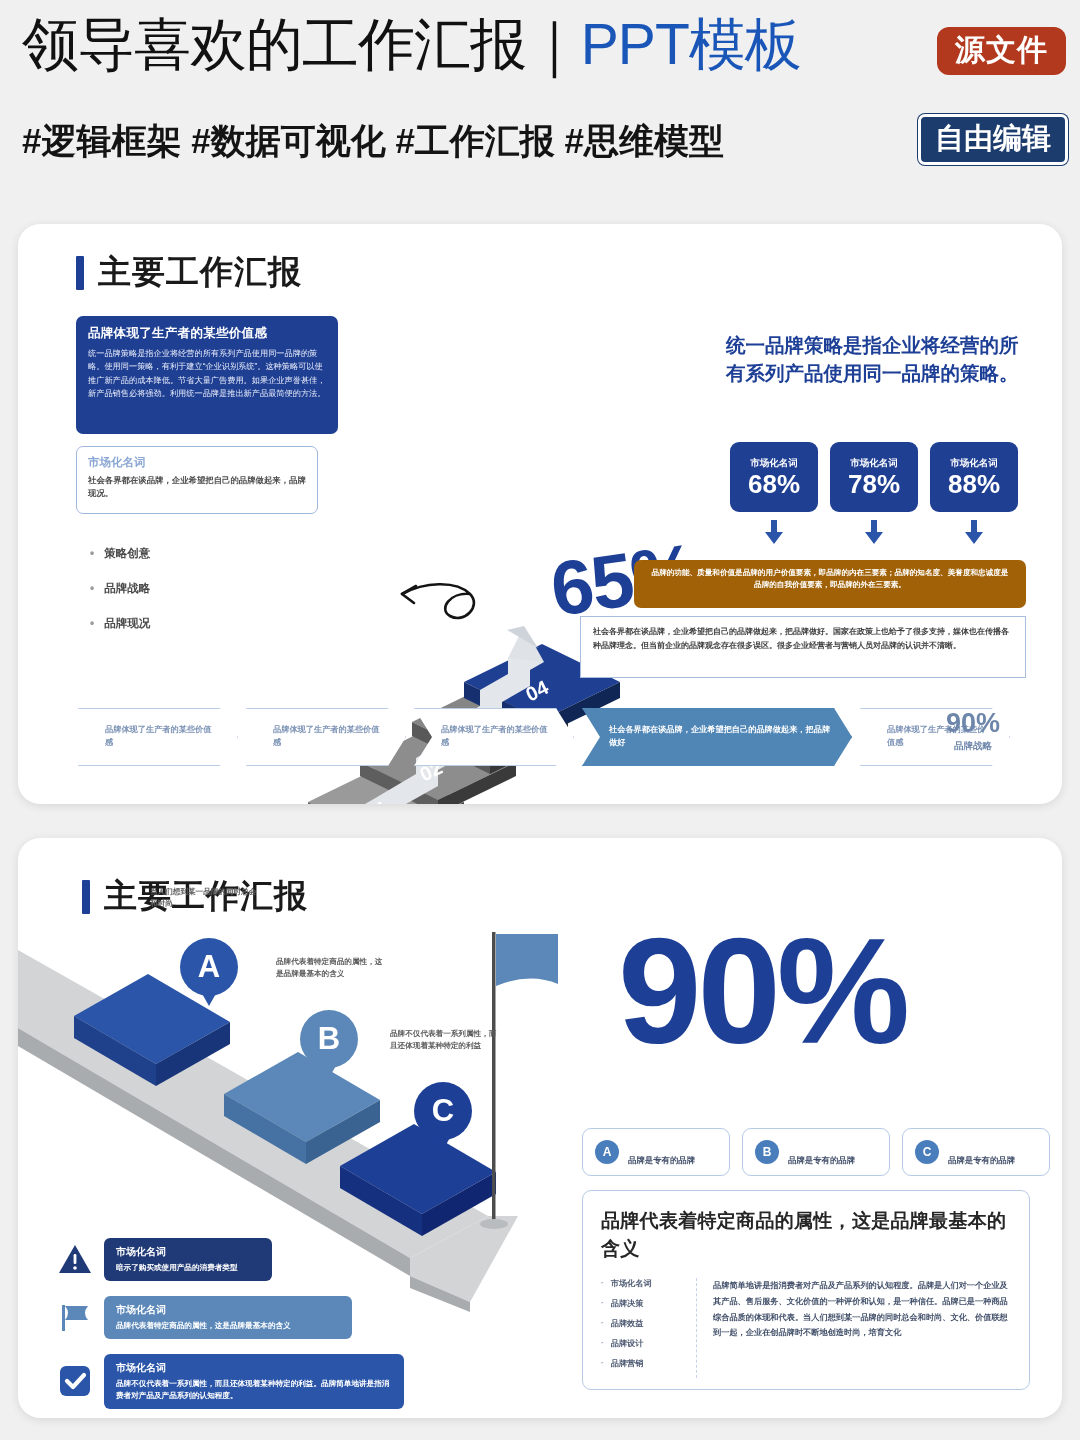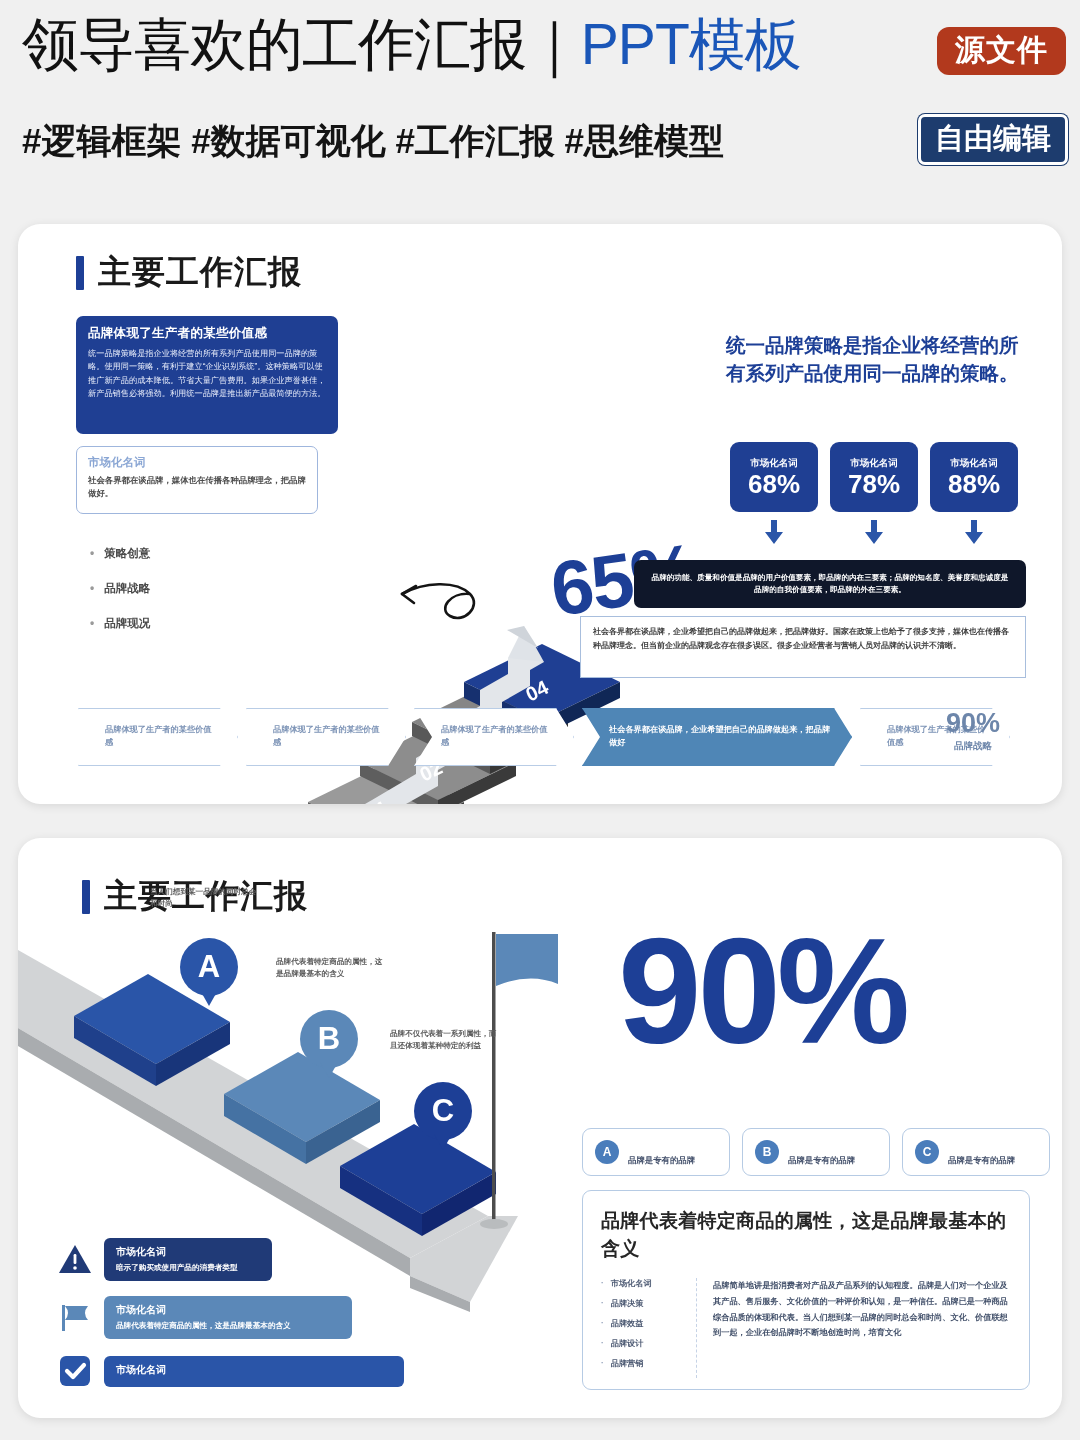--- a/index.html
+++ b/index.html
@@ -85,22 +85,22 @@
     width: 88px; height: 70px; background: #1f3f93; border-radius: 9px;
     color: #fff; display: flex; flex-direction: column; align-items: center; justify-content: center;
   }
   .pct-card .lbl { font-size: 9.5px; font-weight: 700; margin-bottom: 1px; }
   .pct-card .val { font-size: 26px; font-weight: 700; line-height: 1; }
   .arrows-row { position: absolute; left: 712px; top: 296px; display: flex; gap: 12px; }
   .arrows-row .cell { width: 88px; display: flex; justify-content: center; }
 
   .mid-blue-box {
     position: absolute; left: 616px; top: 336px; width: 392px; height: 48px;
-    background: #0f172a; border-radius: 7px; padding: 7px 16px;
-    display: flex; align-items: center;
+    background: #a16207; border-radius: 7px; padding: 7px 16px;
+    display: flex; 
   }
   .mid-blue-box p { font-size: 7.6px; line-height: 1.6; color: #fff; font-weight: 600; text-align: center; width: 100%; }
 
   .mid-outline-box {
     position: absolute; left: 562px; top: 392px; width: 446px; height: 62px;
     border: 1.1px solid #a8bedd; border-radius: 0; background: #fff; padding: 8px 12px;
   }
   .mid-outline-box p { font-size: 8px; line-height: 1.75; color: #3f3f3f; font-weight: 600; }
 
   
@@ -231,21 +231,21 @@
 
     <div class="pct65">65%</div>
 
     <div class="navy-box">
       <h4>品牌体现了生产者的某些价值感</h4>
       <p>统一品牌策略是指企业将经营的所有系列产品使用同一品牌的策略。使用同一策略，有利于建立“企业识别系统”。这种策略可以使推广新产品的成本降低。节省大量广告费用。如果企业声誉甚佳，新产品销售必将强劲。利用统一品牌是推出新产品最简便的方法。</p>
     </div>
 
     <div class="outline-box">
       <h5>市场化名词</h5>
-      <p>社会各界都在谈品牌，媒体也在传播各种品牌理念，把品牌做好。</p>
+      <p>社会各界都在谈品牌，企业希望把自己的品牌做起来，品牌现况。</p>
     </div>
 
     <div class="bullets">
       <ul>
         <li>策略创意</li>
         <li>品牌战略</li>
         <li>品牌现况</li>
       </ul>
     </div>
 
@@ -425,17 +425,18 @@
 
     <div class="tag-row" id="tagrow3">
       <div class="tag-icon">
         <svg width="34" height="34" viewBox="0 0 34 34">
           <rect x="2" y="2" width="30" height="30" rx="6" fill="#2a55a8"></rect>
           <path d="M9 17 L15 23 L26 11" fill="none" stroke="#fff" stroke-width="4.2" stroke-linecap="round" stroke-linejoin="round"></path>
         </svg>
       </div>
       <div class="tag-box" id="tagbox3">
         <h6>市场化名词</h6>
+        <p>品牌不仅代表着一系列属性，而且还体现着某种特定的利益。品牌简单地讲是指消费者对产品及产品系列的认知程度。</p>
       </div>
     </div>
 
   </div>
 </div>
 
 </body></html>

